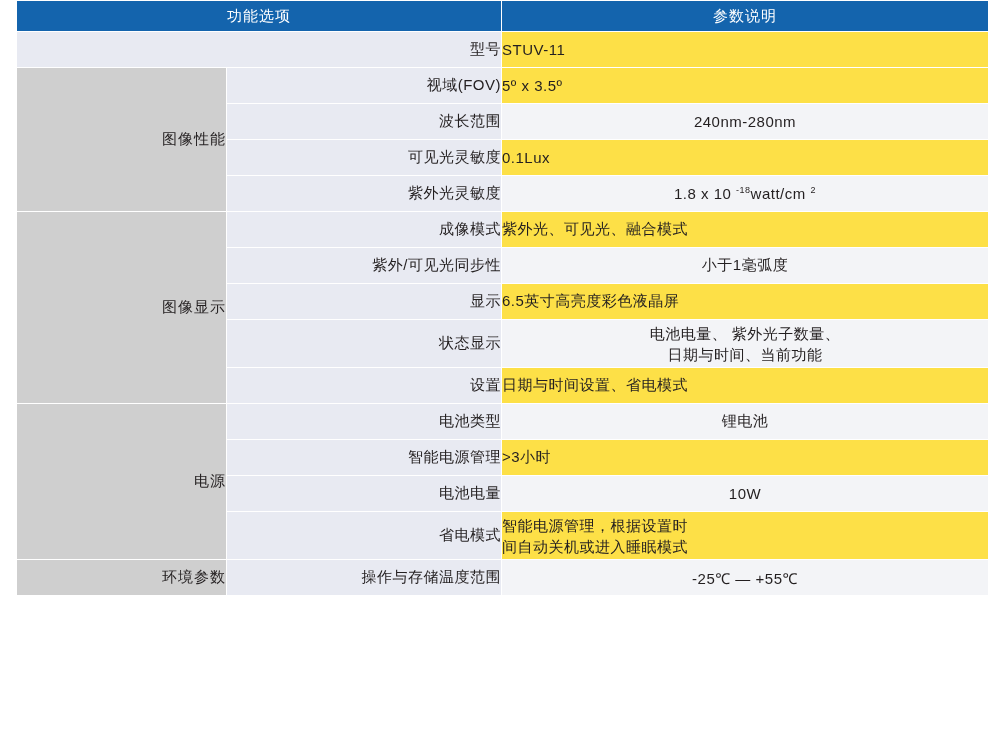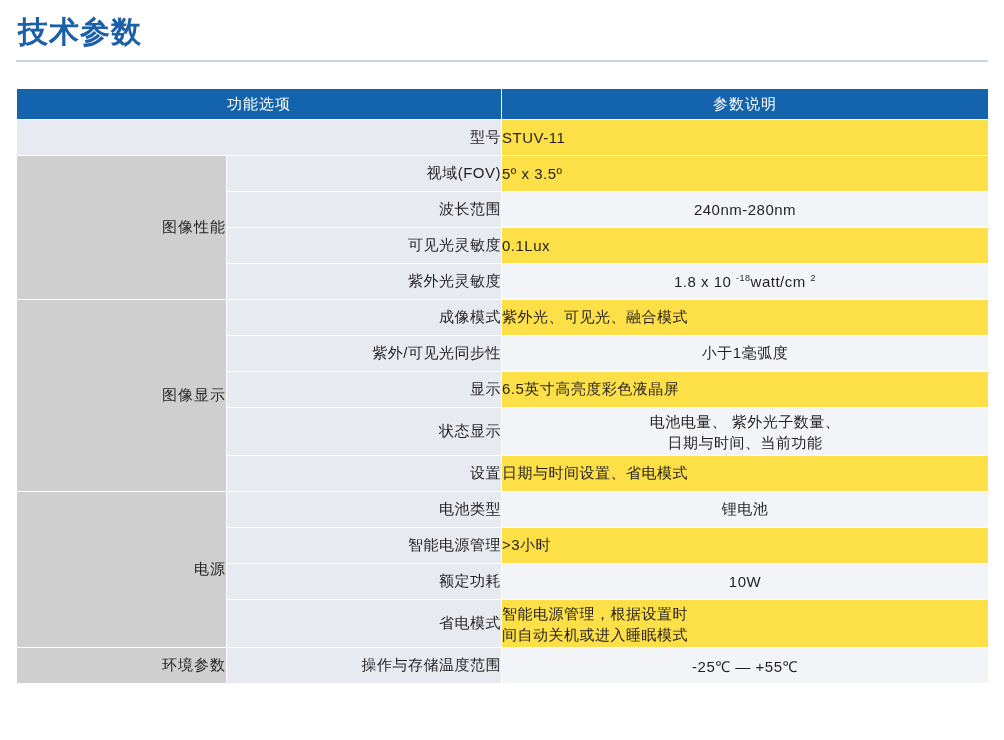--- a/index.html
+++ b/index.html
@@ -31,21 +31,20 @@
     letter-spacing: 1px;
     line-height: 1.2;
     padding-left: 2px;
   }
   .title-rule {
     margin-top: 10px;
     border-bottom: 2px solid #c9d4e2;
     width: 100%;
   }
   table.spec {
-    margin-top: 26px;
     width: 972px;
     border-collapse: collapse;
     table-layout: fixed;
     font-size: 15px;
   }
   table.spec td, table.spec th {
     border: 1px solid #ffffff;
     padding: 0;
   }
   .hdr th {
@@ -96,24 +95,20 @@
   }
   .col-a { width: 210px; }
   .col-b { width: 275px; }
   .col-c { width: 487px; }
 </style>
 </head>
 <body>
 
 <div class="page">
 
-  <div class="title-wrap">
-    <div class="page-title">技术参数</div>
-    <div class="title-rule"></div>
-  </div>
 
   <table class="spec">
     <colgroup>
       <col class="col-a">
         <col class="col-b">
         <col class="col-c">
     </colgroup>
     <tbody>
       <tr class="hdr">
         <th colspan="2">功能选项</th>
@@ -173,21 +168,21 @@
       <tr class="r-h">
         <td class="cat" rowspan="4">电源</td>
         <td class="sub">电池类型</td>
         <td class="val alt">锂电池</td>
       </tr>
       <tr class="r-h">
         <td class="sub">智能电源管理</td>
         <td class="val">&gt;3小时</td>
       </tr>
       <tr class="r-h">
-        <td class="sub">额定功耗</td>
+        <td class="sub">电池电量</td>
         <td class="val alt">10W</td>
       </tr>
       <tr class="r-h2">
         <td class="sub">省电模式</td>
         <td class="val">
           <span class="line">智能电源管理，根据设置时</span>
           <span class="line">间自动关机或进入睡眠模式</span>
         </td>
       </tr>
 

